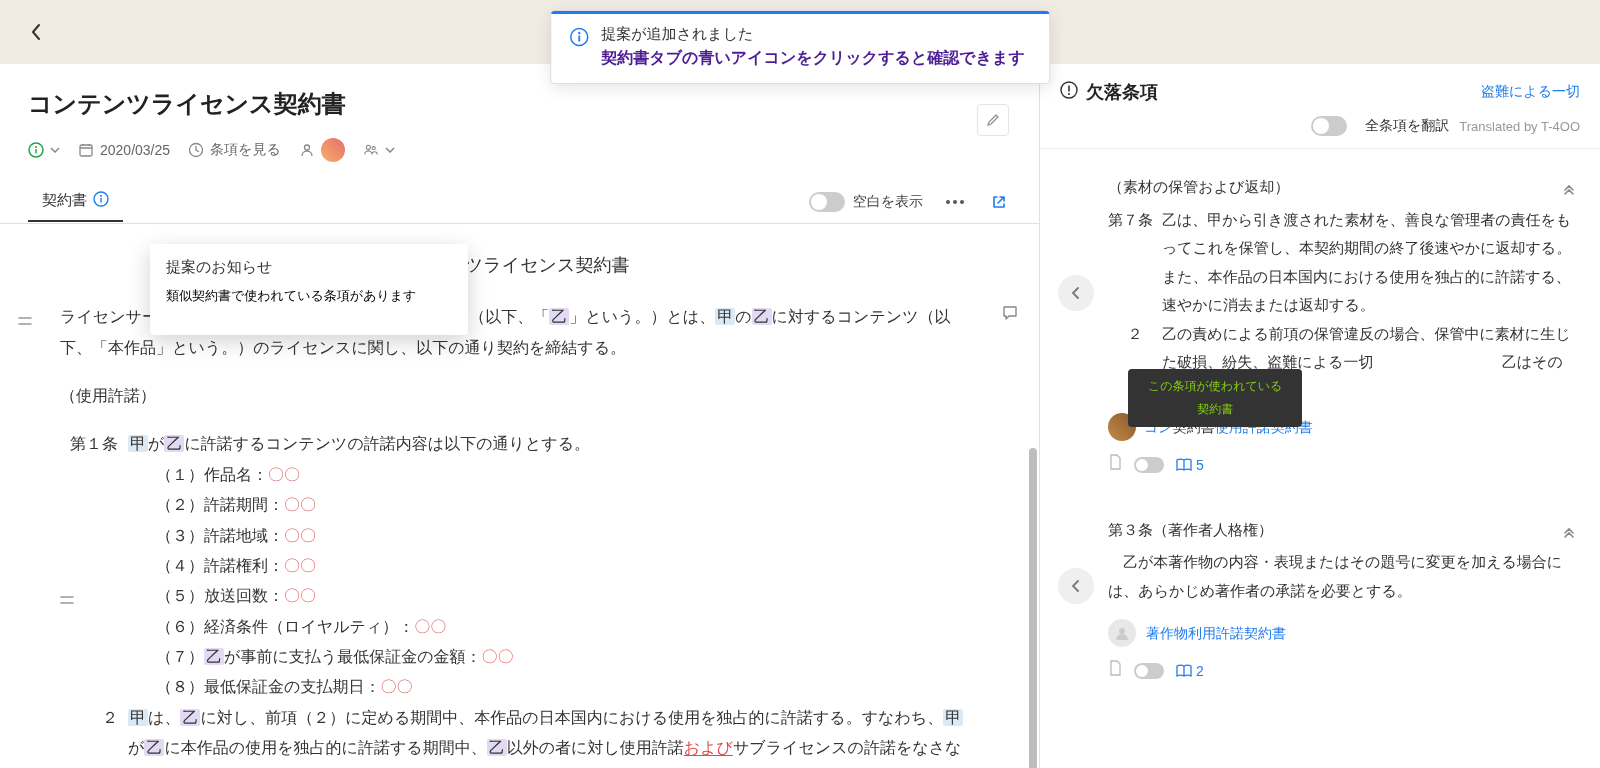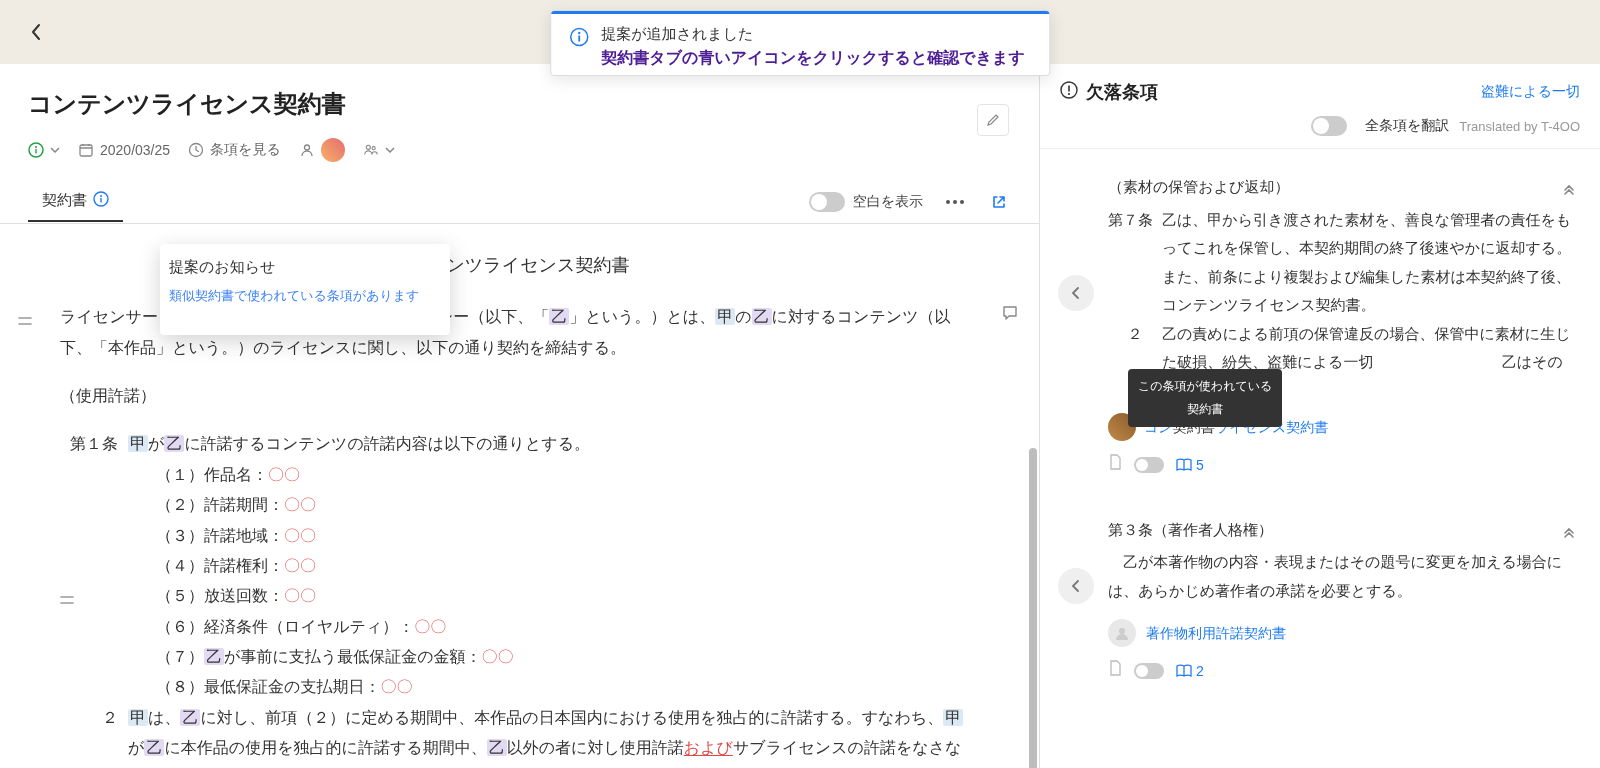--- a/index.html
+++ b/index.html
@@ -44,32 +44,32 @@
 .clause-card { padding: 8px 20px 16px 60px; position:relative; font-size:15px; line-height:1.9;}
 .clause-card .nav-prev { position:absolute; left:10px; top:110px; width:36px; height:36px; border-radius:50%; background:#efefef; display:flex; align-items:center; justify-content:center; color:#777; cursor:pointer;}
 .clause-head { color:#333; margin-bottom:4px;}
 .chev-toggle { position:absolute; right:16px; top:14px; color:#888; cursor:pointer;}
 .clause-foot { display:flex; align-items:center; gap:12px; margin-top:10px;}
 .mini-toggle { width:30px; height:16px; background:#ccc; border-radius:8px; position:relative;}
 .mini-toggle::after{content:'';position:absolute;width:12px;height:12px;background:#fff;border-radius:50%;top:2px;left:2px;}
 .book-cnt { display:flex; align-items:center; gap:4px; color:#1f7cf0; font-size:14px;}
 .avatar-sm { width:28px; height:28px; border-radius:50%; background:#e8e8e8; display:inline-flex; align-items:center; justify-content:center;}
 .related-link { color:#1f7cf0; font-size:14px;}
-.toast { position:absolute; top:10px; left:50%; transform:translateX(-50%); background:#fff; border:1px solid #ddd; border-radius:4px; box-shadow:0 4px 16px rgba(0,0,0,.1); padding:14px 24px 6px 18px; display:flex; gap:12px; align-items:flex-start; z-index:50; min-width: 460px;}
+.toast { position:absolute; top:10px; left:50%; transform:translateX(-50%); background:#fff; border:1px solid #ddd; border-radius:4px; box-shadow:0 4px 16px rgba(0,0,0,.1); padding:14px 24px 14px 18px; display:flex; gap:12px; align-items:flex-start; z-index:50; min-width: 460px;}
 .toast-bar { position:absolute; top:0; left:0; right:0; height:3px; background:#1f7cf0; border-radius:3px 3px 0 0;}
 .toast-icon { color:#1f7cf0; margin-top:2px;}
 .toast-title { font-size:15px; color:#333; margin-bottom:4px;}
 .toast-body { font-size:16px; color:#4c1d95;font-weight:bold;}
-.popover { position:absolute; top:180px; left:160px; width:290px; background:#fff; border-radius:4px; box-shadow:0 6px 22px rgba(0,0,0,.18); z-index:40; padding:14px 9px 16px;}
+.popover { position:absolute; top:180px; left:150px; width:318px; background:#fff; border-radius:4px; box-shadow:0 6px 22px rgba(0,0,0,.18); z-index:40; padding:14px 16px 16px;}
 .popover-title { font-size:15px; color:#333; margin-bottom:10px; font-weight:500;}
-.popover-msg { font-size:13px; color:#3b82f6; margin-bottom:14px;}
+.popover-msg { font-size:13px; color:#000000; margin-bottom:14px;}
 .popover-btn { width:100%; padding:10px; background:#f5f5f5; border:none; font-size:14px; color:#333; cursor:pointer; font-weight:500;}
 .scrollbar { position:absolute; right:2px; top:224px; width:8px; height:430px; background:#bdbdbd; border-radius:4px;}
 .edit-pop { position:absolute; right:30px; top:40px; width:32px; height:32px; border:1px solid #e4e4e4; border-radius:4px; display:flex; align-items:center; justify-content:center; color:#888; background:#fff; cursor:pointer;}
-.tooltip { position:absolute; background:#333; color:#ffffff; font-size:12px; padding:6px 10px; border-radius:4px; white-space:nowrap; z-index:45;}
+.tooltip { position:absolute; background:#333; color:#84cc16; font-size:12px; padding:6px 20px; border-radius:4px; white-space:nowrap; z-index:45;}
 .tooltip::after { content:''; position:absolute; left:50%; bottom:-5px; transform:translateX(-50%); border:5px solid transparent; border-top-color:#333;}
 .article-block { display:flex; }
 .article-num { width:52px; flex-shrink:0; text-align:right; padding-right:10px; }
 .article-body { flex:1; }
 </style>
 </head>
 <body>
 
 <div class="topbar">
   <div class="back-btn">
@@ -281,34 +281,34 @@
             </svg>
         </div>
         <div class="chev-toggle">
           <svg width="14" height="14" viewBox="0 0 14 14">
               <path d="M3 9l4-4 4 4M3 13l4-4 4 4" stroke="#888" stroke-width="1.6" fill="none" stroke-linecap="round" transform="translate(0,-3)"></path>
             </svg>
         </div>
         <div class="clause-head">（素材の保管および返却）</div>
         <div class="article-block">
           <div style="width:54px;flex-shrink:0;">第７条</div>
-          <div style="flex:1;">乙は、甲から引き渡された素材を、善良な管理者の責任をもってこれを保管し、本契約期間の終了後速やかに返却する。また、前条により複製および編集した素材は本契約終了後、コンテンツライセンス契約書。</div>
+          <div style="flex:1;">乙は、甲から引き渡された素材を、善良な管理者の責任をもってこれを保管し、本契約期間の終了後速やかに返却する。また、本作品の日本国内における使用を独占的に許諾する、速やかに消去または返却する。</div>
         </div>
         <div class="article-block">
           <div style="width:54px;flex-shrink:0;text-align:center;">２</div>
           <div style="flex:1;">
             <span>乙の責めによる前項の保管違反の場合、保管中に素材に生じた破損、紛失、盗難による一切</span>
             <span style="position:relative;display:inline-block;min-width:120px;"></span>
             <span>乙はその責に任じる。</span>
           </div>
         </div>
         <div style="display:flex;align-items:center;gap:8px;margin-top:8px;position:relative;">
           <span class="avatar-sm" style="background:linear-gradient(45deg,#c08a4a,#8a5a2a);"></span>
           <span class="related-link">
-            <span>コン</span><span style="color:#333;">契約書</span><span>ライセンス</span><span>契約書</span>
+            <span>コン</span><span style="color:#333;">契約書</span><span>使用許諾</span><span>契約書</span>
           </span>
           <div class="tooltip" style="top:-44px;left:20px;">
             <div>この条項が使われている</div>
             <div style="text-align:center;">契約書</div>
           </div>
         </div>
         <div class="clause-foot">
           <span>
             <svg width="14" height="16" viewBox="0 0 14 16">
                 <path d="M3 1h6l3 3v11H3z" stroke="#bbb" stroke-width="1.3" fill="none"></path>

